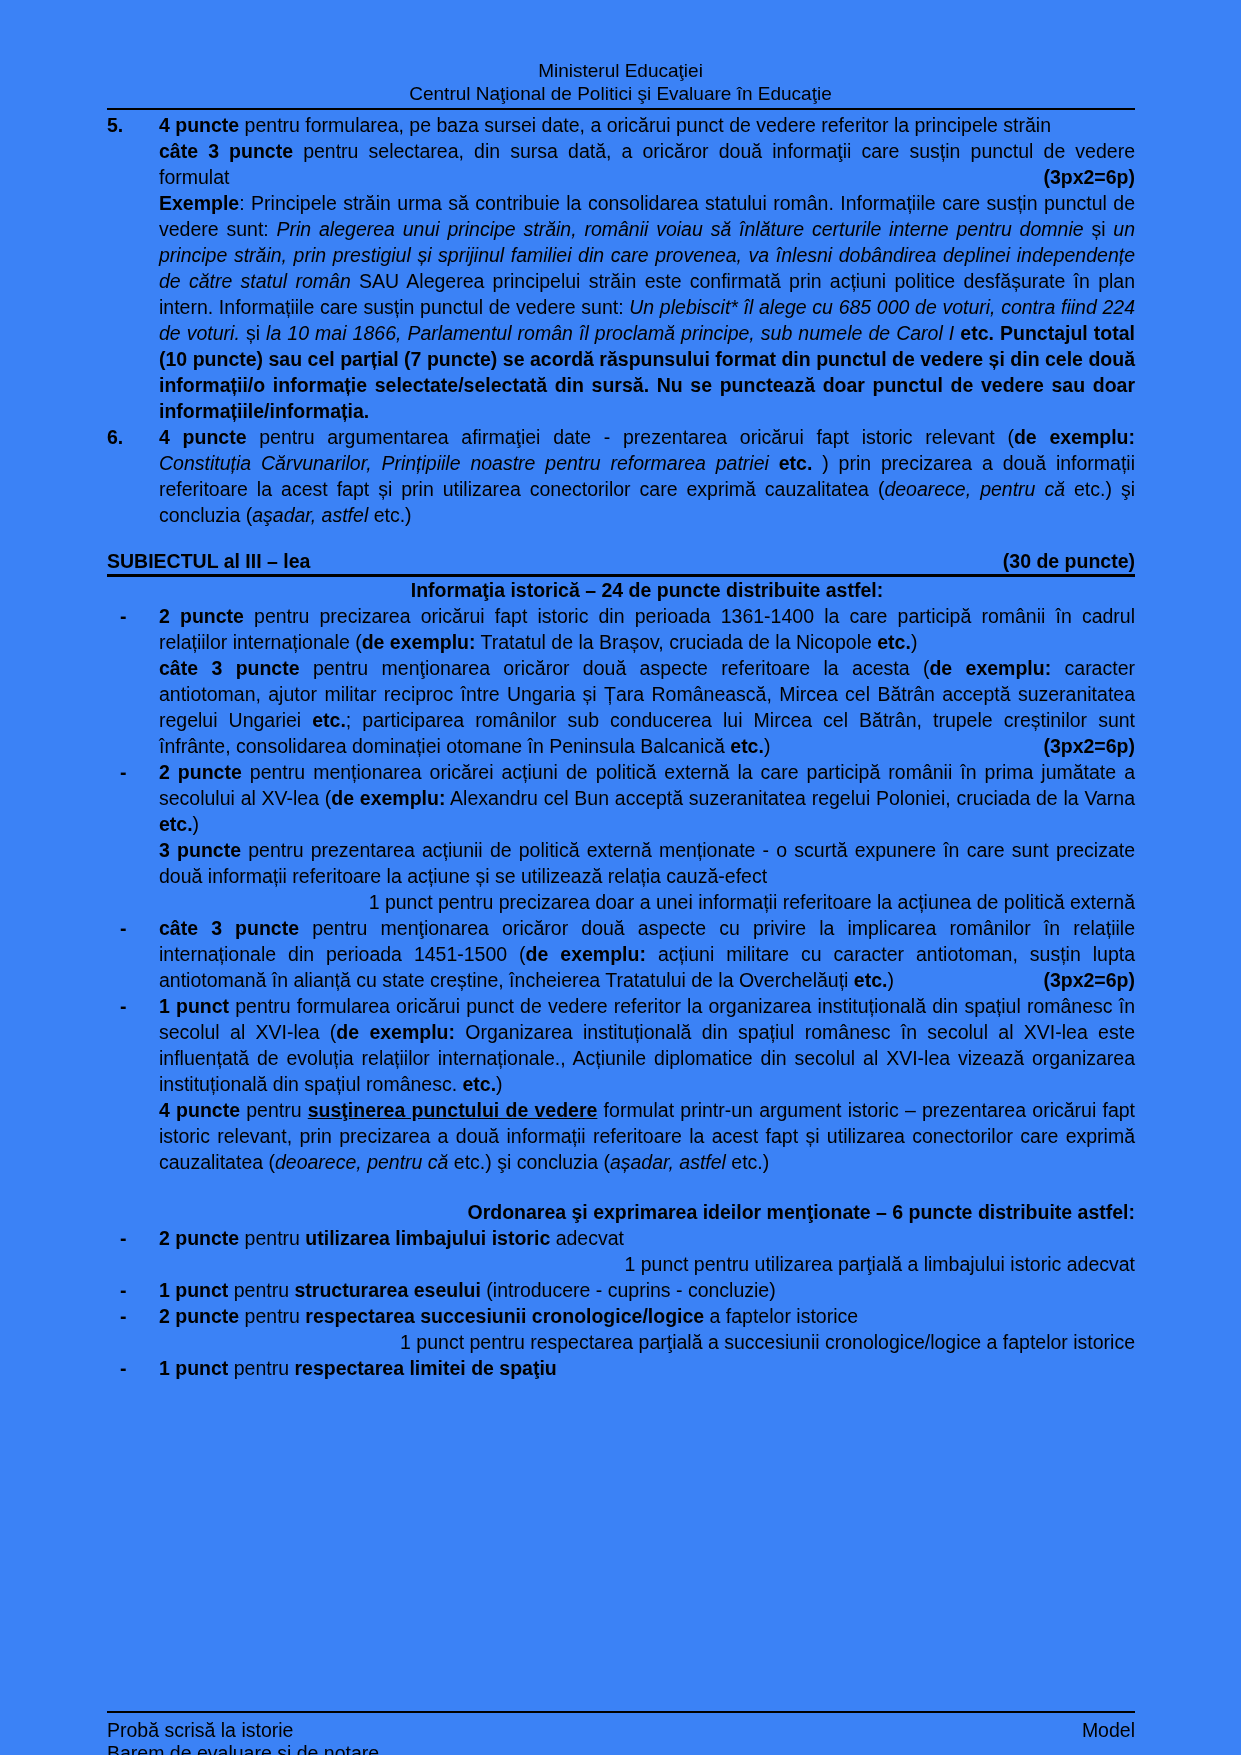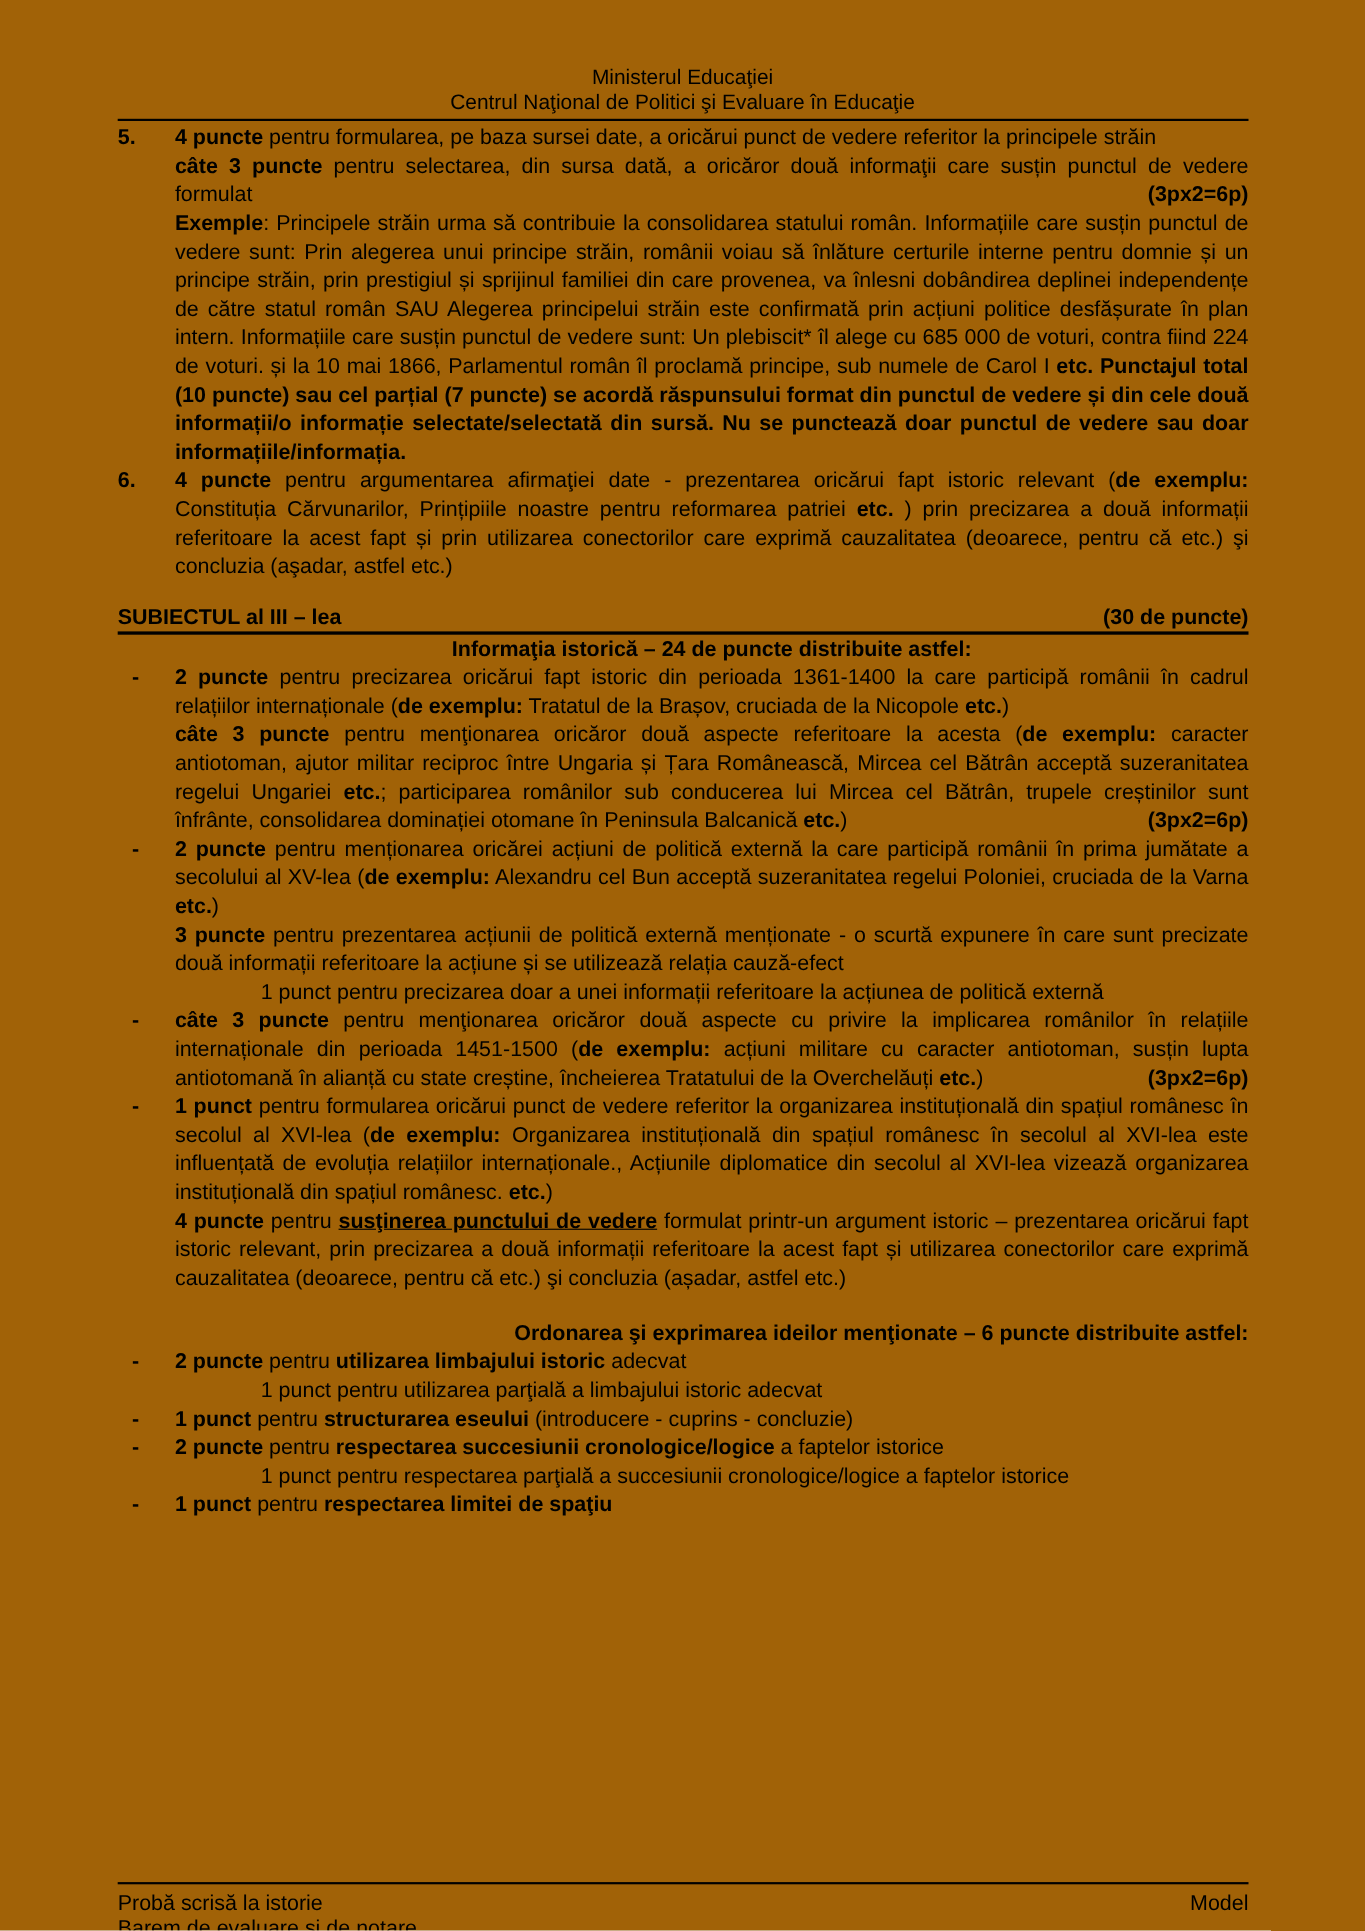--- a/index.html
+++ b/index.html
@@ -1,41 +1,41 @@
 <!DOCTYPE html>
 <html><head>
 <meta charset="utf-8">
 <style>
   html,body{margin:0;padding:0;background:#e8e8e8;}
   .page{
     position:relative;
     width:1241px;height:1755px;
     margin:0 auto;
-    background:#a16207;
+    background:#3b82f6;
     color:#000;
     font-family:"Liberation Sans","DejaVu Sans",sans-serif;
     font-size:19.5px;
     line-height:26px;
     overflow:hidden;
   }
   .header{padding-top:60px;text-align:center;line-height:22.5px;font-size:19px;}
   .rule{height:0;border-bottom:2px solid #000;margin:3px 106px 0 107px;}
   .main{margin:2px 106px 0 107px;}
   .block{position:relative;text-align:justify;}
   .item,.cont,.bullet,.bold-line{padding-left:52px;}
   .marker{position:absolute;left:0;top:0;font-weight:bold;}
   .bullet > .marker{left:13px;}
-  .deep{padding-left:130px;text-align:left;}
+  .deep{padding-left:130px;text-align:right;}
   .bold-line{font-weight:bold;text-align:center;}
   .centered-bold{padding-left:65px;font-weight:bold;text-align:right;}
   .heading-underline{display:flex;justify-content:space-between;font-weight:bold;border-bottom:3px solid #000;text-align:left;}
   .right-note{position:absolute;right:0;bottom:0;font-weight:bold;}
   .heading-underline .right-note{position:static;}
   .sg-b{font-weight:bold;}
-  .sg-i{margin-top:11px;}
+  .sg-i{font-style:italic;margin-top:11px;}
   .sg-bu{font-weight:bold;text-decoration:underline;}
   .footer{position:absolute;left:107px;width:1028px;top:1711px;border-top:2px solid #000;padding-top:6px;line-height:23px;}
   .footer-row{display:flex;justify-content:space-between;align-items:flex-start;}
   .footer-page{text-align:right;margin-top:17px;}
 </style>
 </head>
 <body>
 
 <div class="page">
 

